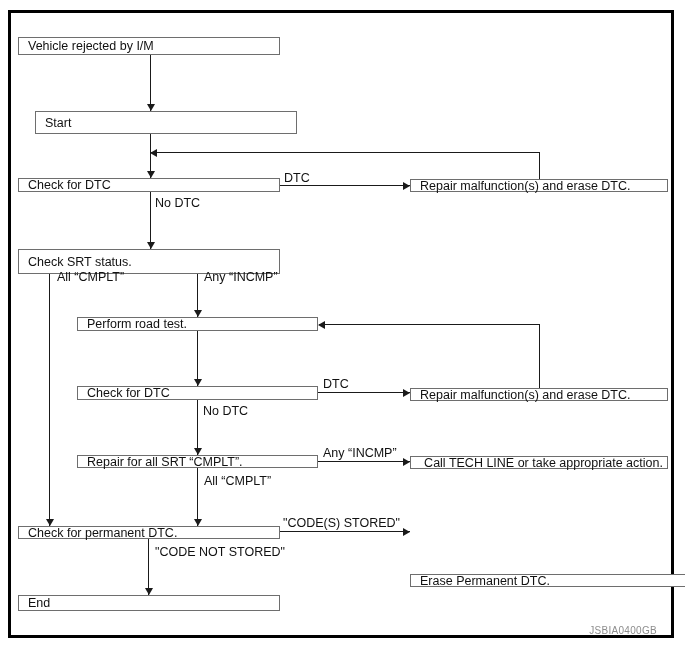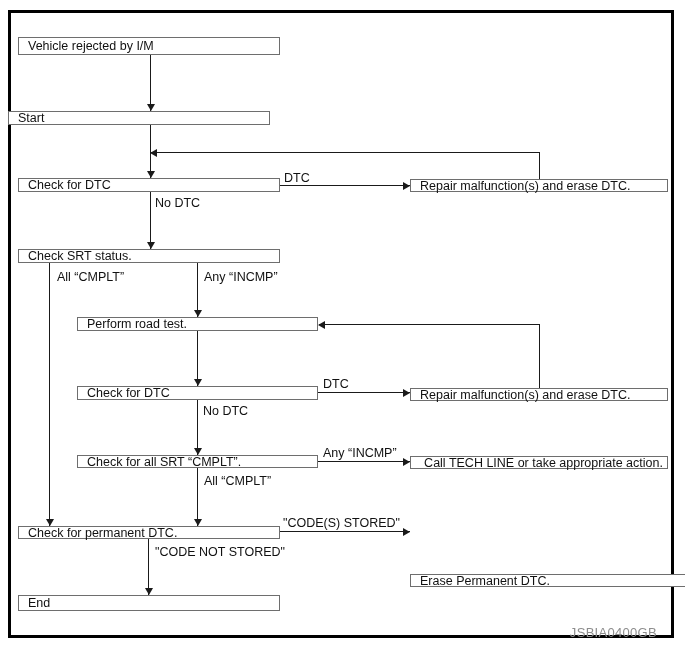--- a/index.html
+++ b/index.html
@@ -12,49 +12,49 @@
         white-space:nowrap;z-index:3;}
   .line{position:absolute;background:#1a1a1a;z-index:1;}
   .arrow{position:absolute;width:0;height:0;z-index:2;}
   .arrow-down{border-left:4px solid transparent;border-right:4px solid transparent;
               border-top:7px solid #1a1a1a;}
   .arrow-right{border-top:4px solid transparent;border-bottom:4px solid transparent;
                border-left:7px solid #1a1a1a;}
   .arrow-left{border-top:4px solid transparent;border-bottom:4px solid transparent;
               border-right:7px solid #1a1a1a;}
   .edge-label{position:absolute;font-size:12.5px;color:#111;white-space:nowrap;z-index:3;}
-  #code-label{position:absolute;right:28px;top:625px;font-size:13px;color:#8d8d8d;
+  #code-label{position:absolute;right:28px;top:625px;font-size:10px;color:#8d8d8d;
               letter-spacing:.3px;z-index:3;}
 </style>
 </head>
 <body>
 
 <div id="page">
   <div id="frame"></div>
   <div id="canvas">
       <div class="node" style="left: 18px; top: 37px; width: 262px; height: 18px;">
         <span>Vehicle rejected by I/M</span>
       </div>
-      <div class="node" style="left: 8px; top: 111px; width: 262px; height: 14px;">
+      <div class="node" style="left: 35px; top: 111px; width: 262px; height: 23px;">
         <span>Start</span>
       </div>
       <div class="node" style="left: 18px; top: 178px; width: 262px; height: 14px;">
         <span>Check for DTC</span>
       </div>
-      <div class="node" style="left: 18px; top: 249px; width: 262px; height: 14px;">
+      <div class="node" style="left: 18px; top: 249px; width: 262px; height: 25px;">
         <span>Check SRT status.</span>
       </div>
       <div class="node" style="left: 77px; top: 317px; width: 241px; height: 14px;">
         <span>Perform road test.</span>
       </div>
       <div class="node" style="left: 77px; top: 386px; width: 241px; height: 14px;">
         <span>Check for DTC</span>
       </div>
       <div class="node" style="left: 77px; top: 455px; width: 241px; height: 13px;">
-        <span>Check for all SRT “CMPLT”.</span>
+        <span>Repair for all SRT “CMPLT”.</span>
       </div>
       <div class="node" style="left: 18px; top: 526px; width: 262px; height: 13px;">
         <span>Check for permanent DTC.</span>
       </div>
       <div class="node" style="left: 18px; top: 595px; width: 262px; height: 16px;">
         <span>End</span>
       </div>
       <div class="node" style="left: 410px; top: 179px; width: 258px; height: 13px;">
         <span>Repair malfunction(s) and erase DTC.</span>
       </div>

